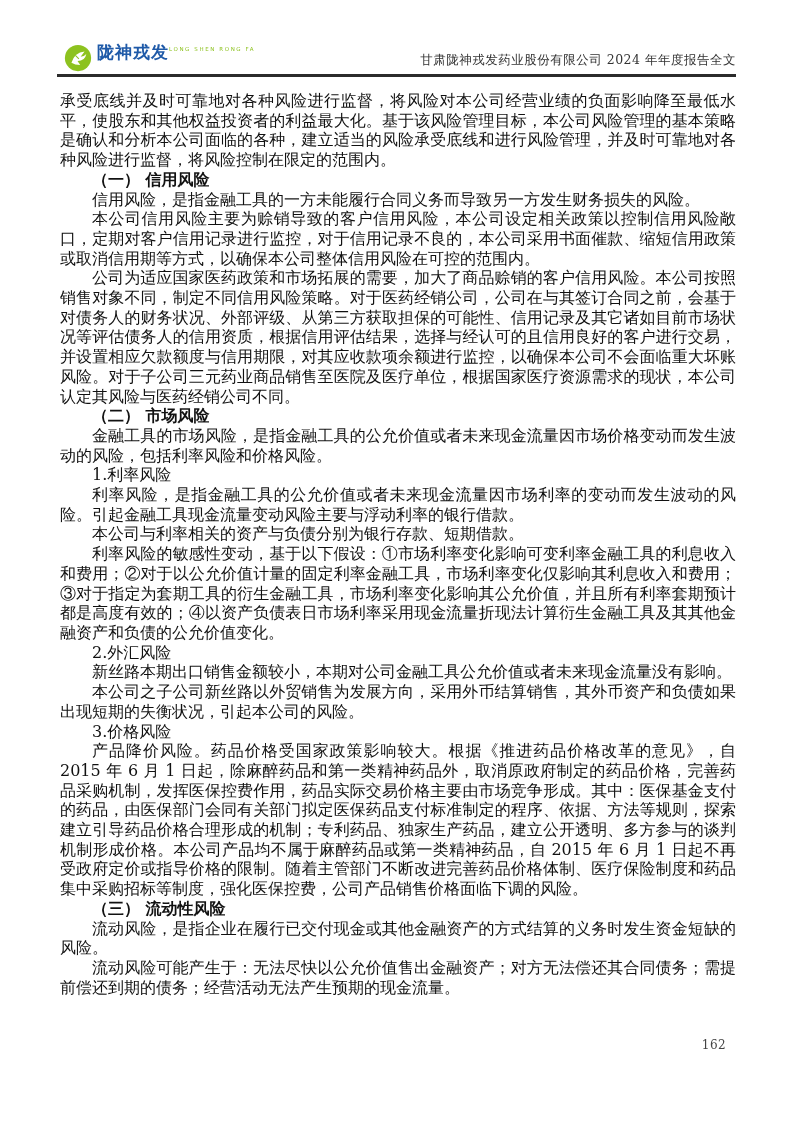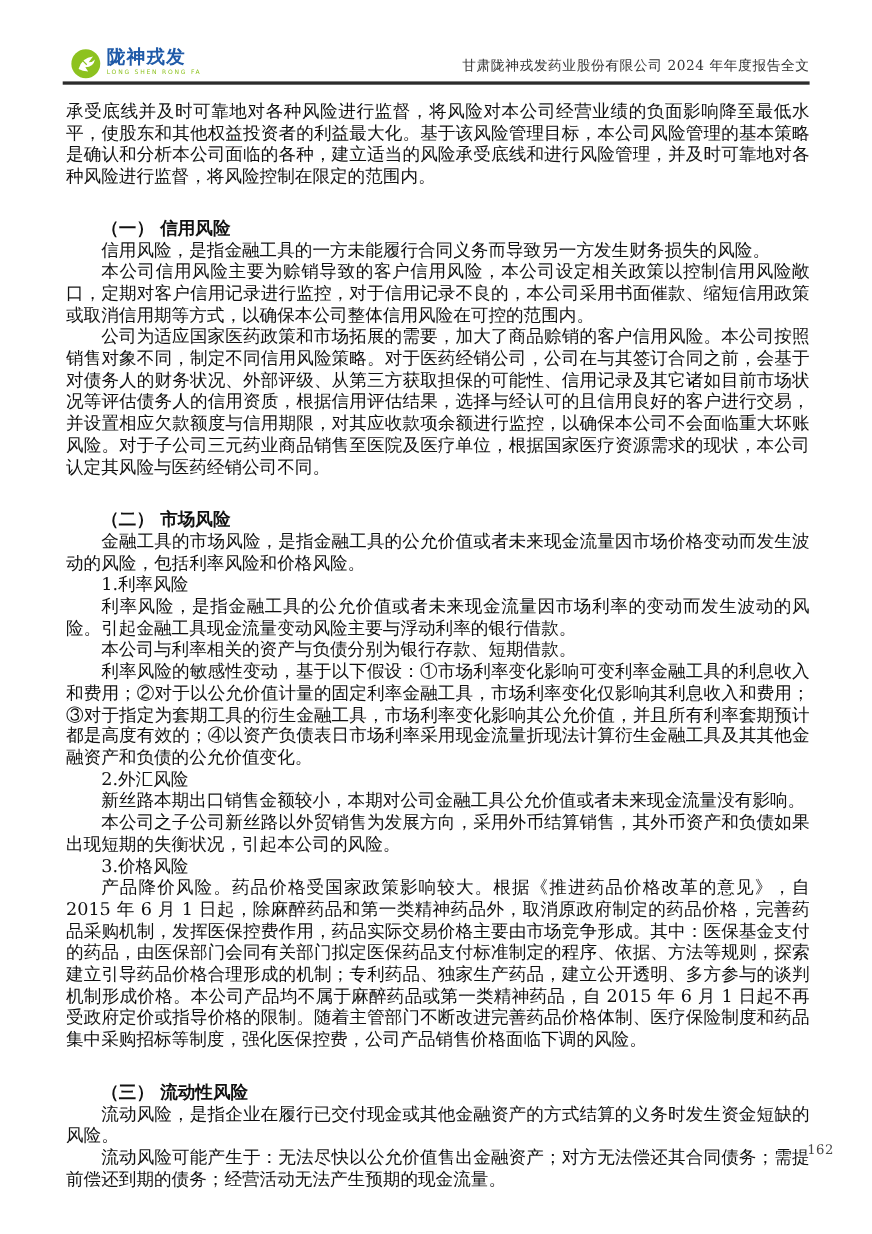--- a/index.html
+++ b/index.html
@@ -5,39 +5,39 @@
   html,body{margin:0;padding:0;}
   body{
     width:793px;height:1122px;position:relative;background:#ffffff;
     font-family:"DejaVu Serif","Liberation Serif",serif;
     color:#1a1a1a;overflow:hidden;
   }
   
   .header{position:absolute;top:0;left:0;width:793px;height:78px;}
   .logo{position:absolute;left:64px;top:44px;display:flex;align-items:flex-start;}
   .logo-mark{width:28px;height:28px;flex:0 0 auto;}
-  .logo-text{margin-left:5px;display:flex;flex-direction:column;line-height:1;}
+  .logo-text{margin-left:5px;display:flex;flex-direction:row;line-height:1;}
   .logo-cn{font-family:"DejaVu Sans","Liberation Sans",sans-serif;
     font-weight:bold;font-size:17px;color:#1f5aa8;letter-spacing:1px;}
   .logo-en{font-family:"DejaVu Sans","Liberation Sans",sans-serif;
     font-size:5.5px;color:#8dc21f;letter-spacing:1.6px;margin-top:3px;white-space:nowrap;}
   .header-title{
     position:absolute;right:57px;top:52px;
     font-size:12.5px;color:#333333;letter-spacing:0.5px;white-space:nowrap;}
   .header-rule{position:absolute;left:57px;top:74px;width:679px;height:2.6px;background:#2b2b2b;}
   
   .doc-body{
     position:absolute;left:60px;top:91px;width:676px;
     font-size:16px;line-height:19.7px;color:#111111;}
   .para{margin:0;text-align:justify;text-align-last:left;}
   .para.indent{text-indent:2em;}
-  .para.heading{font-weight:bold;text-indent:2em;margin-top:28px;}
+  .para.heading{font-weight:bold;text-indent:2em;}
   
   .page-number{
-    position:absolute;left:726px;top:1038px;width:40px;
+    position:absolute;left:694px;top:1038px;width:40px;
     font-size:12px;color:#444444;text-align:center;letter-spacing:0.5px;}
 </style>
 </head>
 <body>
 
 <div class="header">
   <div class="logo">
     <span class="logo-mark">
       <svg viewBox="0 0 32 32" width="28" height="28" aria-hidden="true">
         <circle cx="16" cy="16" r="15" fill="#8dc21f"></circle>

